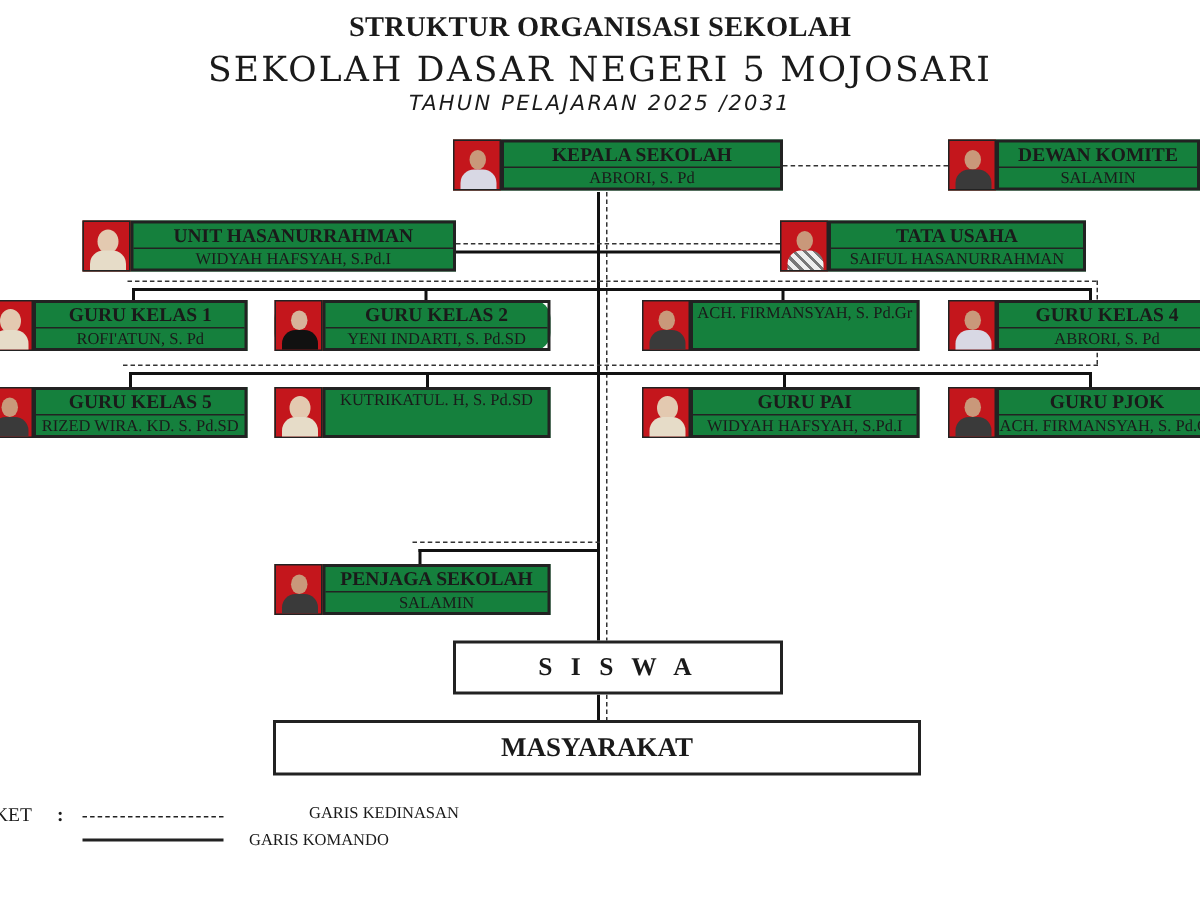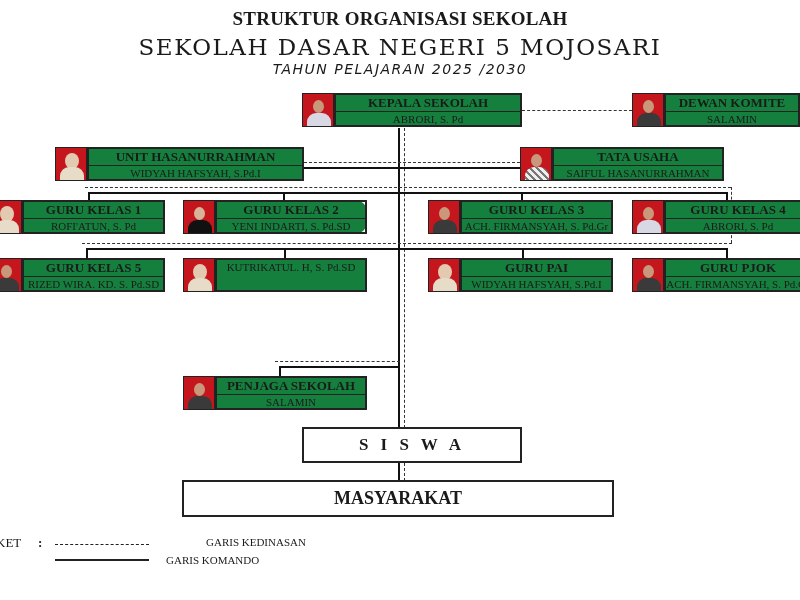--- a/index.html
+++ b/index.html
@@ -30,21 +30,21 @@
   .dash-v { position:absolute; width:0; border-left:1.5px dashed #333; }
 
   .bigbox { position:absolute; border:2px solid #222; box-sizing:border-box; background:#fff; text-align:center; font-weight:bold; }
   .legend { position:absolute; font-size:11px; font-family:"Liberation Serif", serif; }
 </style>
 </head>
 <body>
 
 <div class="abs title1">STRUKTUR ORGANISASI SEKOLAH</div>
 <div class="abs title2">SEKOLAH DASAR NEGERI 5 MOJOSARI</div>
-<div class="abs title3">TAHUN PELAJARAN 2025 /2030</div>
+<div class="abs title3">TAHUN PELAJARAN 2025 /2031</div>
 
 <div>
 
   <div class="solid-v" style="left:398px; top:128px; height:300px;"></div>
   <div class="dash-v" style="left:404px; top:128px; height:300px;"></div>
   <div class="solid-v" style="left:398px; top:463px; height:18px;"></div>
   <div class="dash-v" style="left:404px; top:463px; height:18px;"></div>
 
   <div class="dash-h" style="left:522px; top:110px; width:110px;"></div>
 
@@ -134,21 +134,20 @@
       <div class="role">GURU KELAS 2</div>
       <div class="name">YENI INDARTI, S. Pd.SD</div>
     </div>
 </div>
 <div class="node" style="left:428px; top:200px; width:185px;">
   <div class="photo">
       <div class="head"></div>
       <div class="body"></div>
     </div>
   <div class="box">
-      <div class="role">GURU KELAS 3</div>
       <div class="name">ACH. FIRMANSYAH, S. Pd.Gr</div>
     </div>
 </div>
 <div class="node" style="left:632px; top:200px; width:180px;">
   <div class="photo light">
       <div class="head"></div>
       <div class="body"></div>
     </div>
   <div class="box">
       <div class="role">GURU KELAS 4</div>

